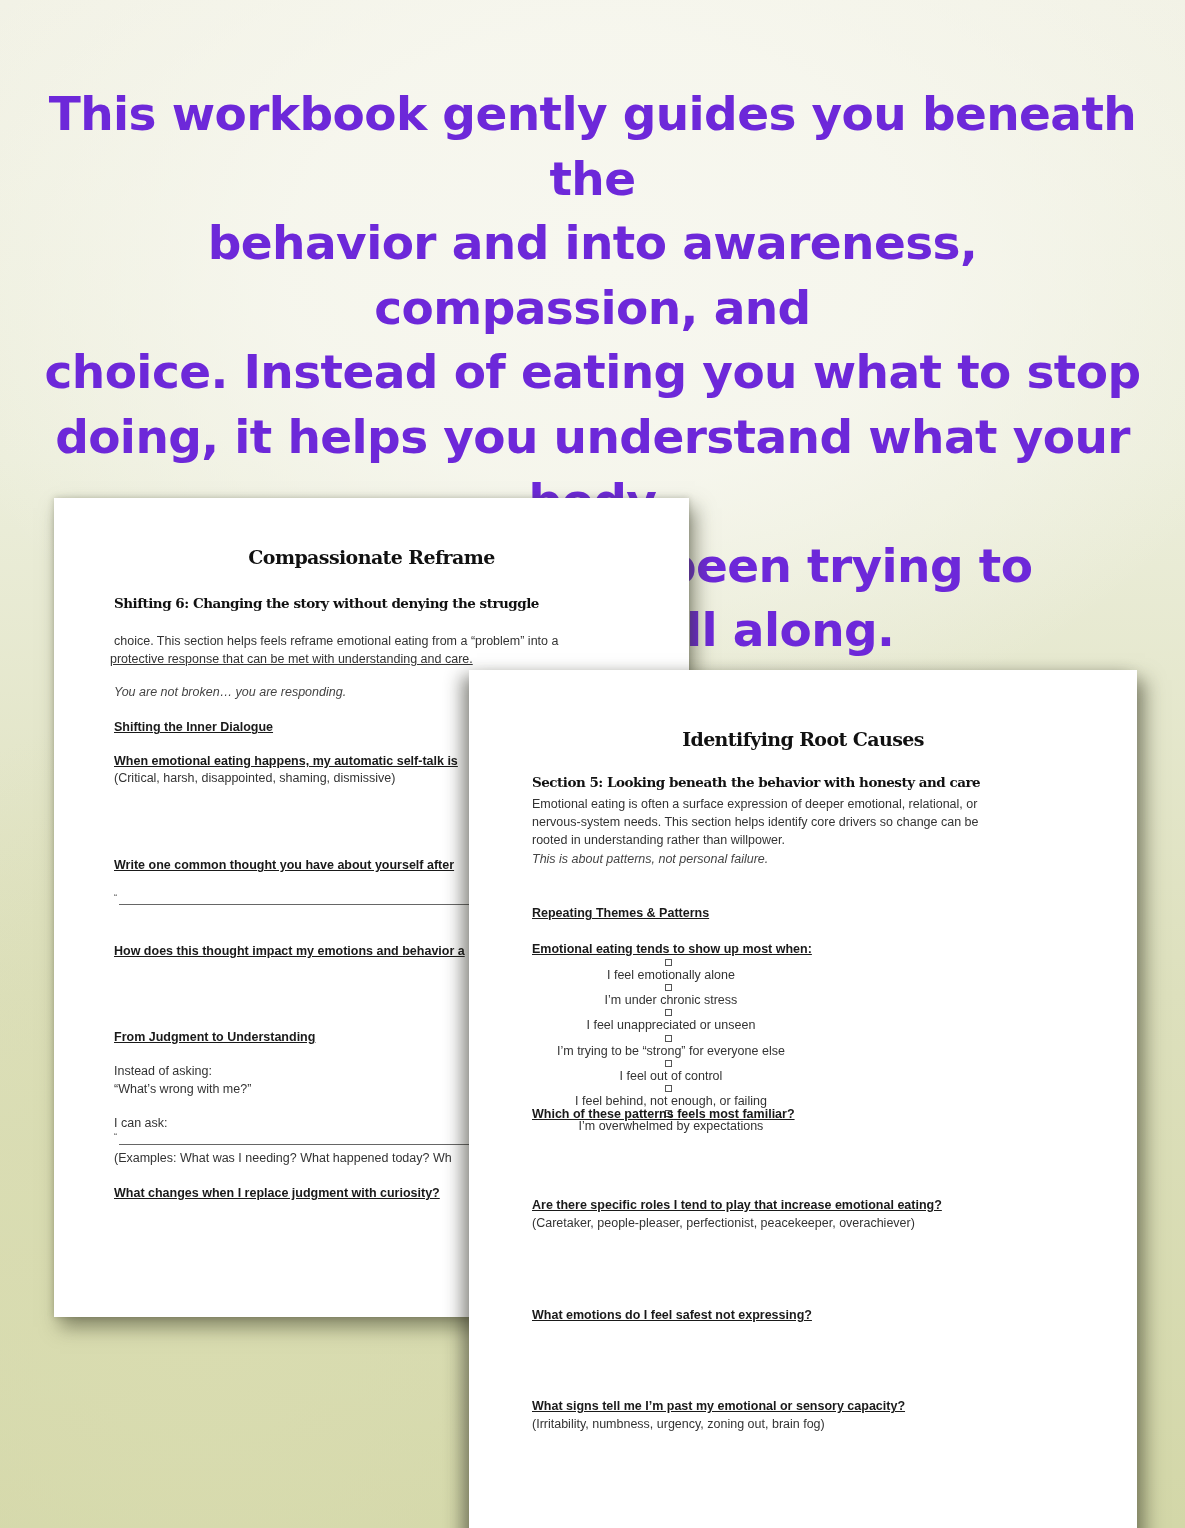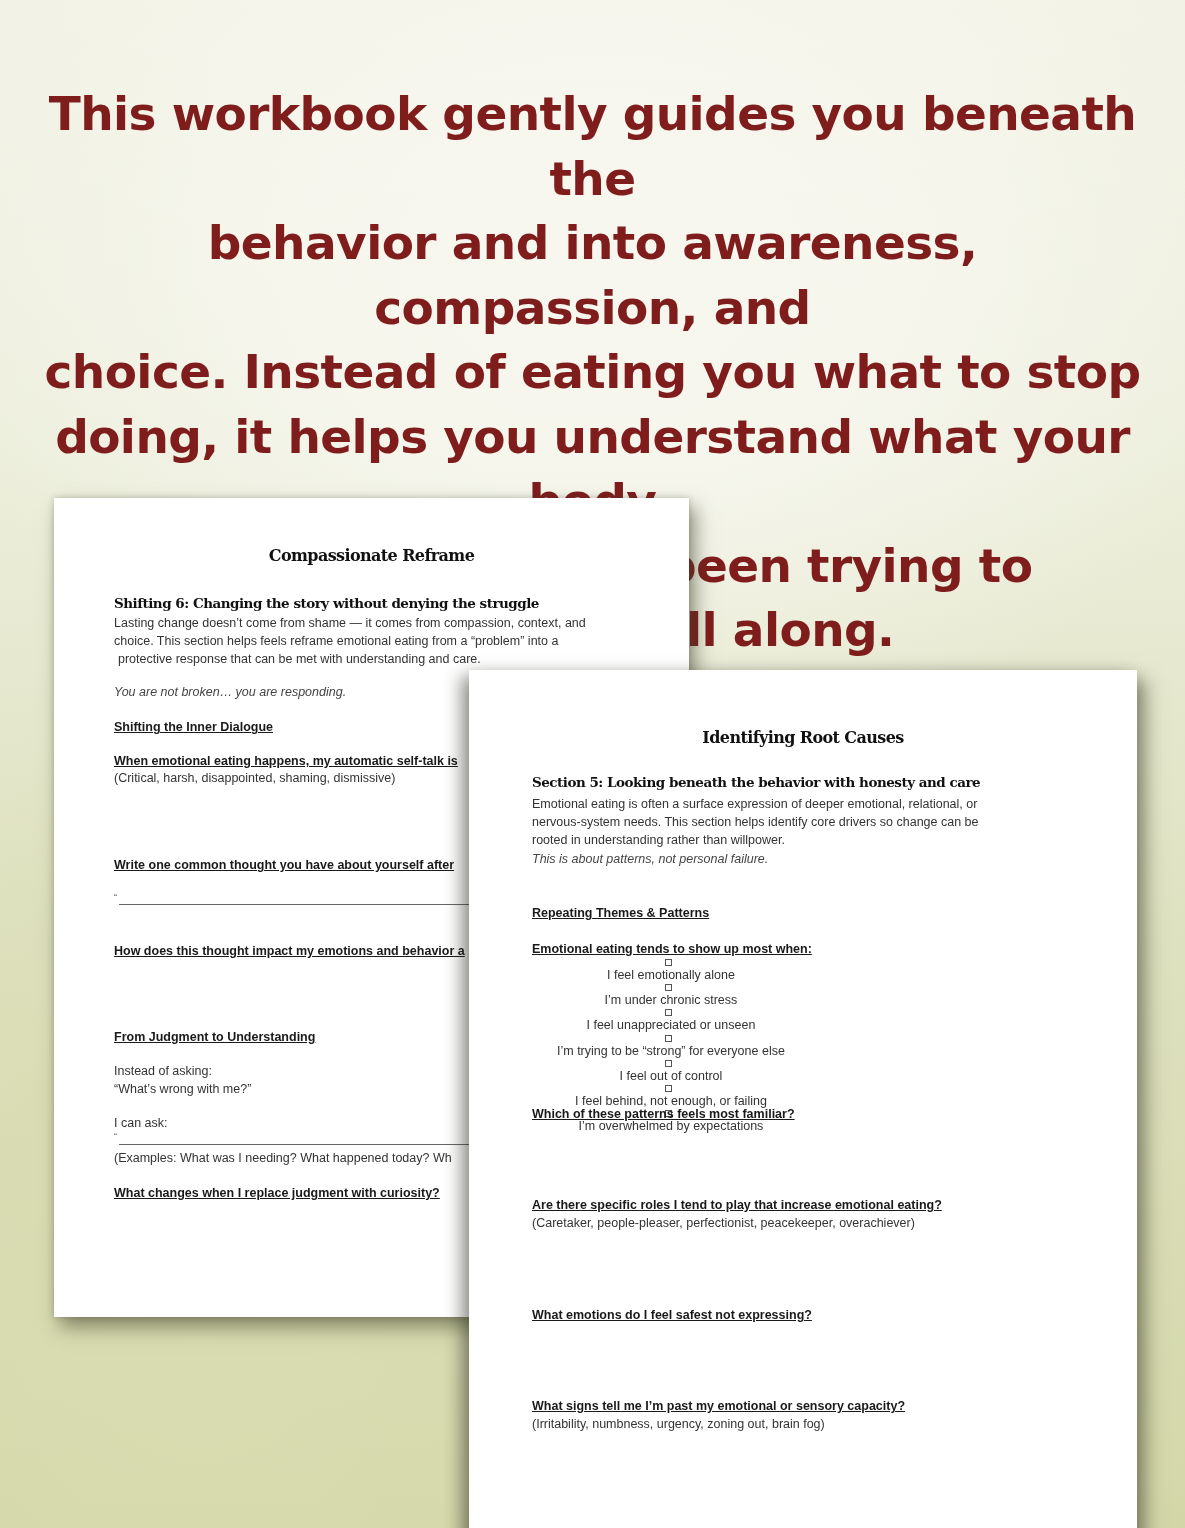--- a/index.html
+++ b/index.html
@@ -7,34 +7,34 @@
     width: 1185px; height: 1528px; overflow: hidden; position: relative;
     background:
       radial-gradient(ellipse 700px 500px at 600px 260px, #f7f7ef 0%, rgba(247,247,239,0.85) 45%, rgba(247,247,239,0) 100%),
       radial-gradient(ellipse 500px 600px at 200px 1300px, #d9dcb0 0%, rgba(217,220,176,0) 100%),
       linear-gradient(180deg, #f2f2e6 0%, #eceedb 30%, #dde0bd 65%, #d3d7a8 100%);
     font-family: "Liberation Sans", sans-serif;
   }
   .headline {
     position: absolute; left: 40px; top: 82px; width: 1105px;
     text-align: center; font-family: "DejaVu Sans", sans-serif; font-weight: bold;
-    font-size: 47px; line-height: 64.5px; color: #7f1d1d; letter-spacing: -0.6px;
+    font-size: 47px; line-height: 64.5px; color: #6d28d9; letter-spacing: -0.6px;
     margin: 0;
   }
   .page {
     position: absolute; background: #ffffff;
     box-shadow: 6px 10px 18px rgba(60,62,40,0.55), 0 0 6px rgba(60,62,40,0.25);
   }
   .page-back { left: 54px; top: 498px; width: 635px; height: 819px; overflow: hidden; }
   .page-front { left: 469px; top: 670px; width: 668px; height: 880px; overflow: hidden;
     box-shadow: -8px 6px 16px rgba(40,40,30,0.45), 8px 10px 18px rgba(60,62,40,0.55); }
 
   .page-title {
     position: absolute; left: 0; width: 100%; text-align: center;
-    font-family: "DejaVu Serif", serif; font-weight: bold; font-size: 16px;
+    font-family: "DejaVu Serif", serif; font-weight: bold; font-size: 19px;
     color: #111; letter-spacing: -0.6px; margin: 0;
   }
   .section-title {
     position: absolute; font-family: "DejaVu Serif", serif; font-weight: bold;
     font-size: 13.5px; color: #111; letter-spacing: -0.5px; white-space: nowrap; margin: 0;
   }
   .txt {
     position: absolute; font-family: "Liberation Sans", sans-serif; font-size: 12.5px;
     line-height: 18px; color: #333; white-space: nowrap; margin: 0;
   }
@@ -62,23 +62,22 @@
   <span>behavior and into awareness, compassion, and</span><br>
   <span>choice. Instead of eating you what to stop</span><br>
   <span>doing, it helps you understand what your body</span><br>
   <span>and emotions have been trying to</span><br>
   <span>communicate all along.</span>
 </h1>
 
 <div class="page page-back">
   <h2 class="page-title" style="top:48px;">Compassionate Reframe</h2>
   <h3 class="section-title" style="left:60px; top:97px;">Shifting 6: Changing the story without denying the struggle</h3>
-  <p class="txt" style="left:60px; top:116px;">Lasting change doesn’t come from shame — it comes from compassion, context, and</p>
   <p class="txt" style="left:60px; top:134px;">choice. This section helps feels reframe emotional eating from a “problem” into a</p>
-  <p class="txt" style="left:64px; top:152px;">protective response that can be met with understanding and care.</p>
+  <p class="txt" style="left:56px; top:152px;text-decoration:underline;">protective response that can be met with understanding and care.</p>
   <p class="txt ital" style="left:60px; top:185px;">You are not broken… you are responding.</p>
   <p class="txt bold" style="left:60px; top:220px;">Shifting the Inner Dialogue</p>
   <p class="txt bold" style="left:60px; top:254px;">When emotional eating happens, my automatic self-talk is</p>
   <p class="txt" style="left:60px; top:271px;">(Critical, harsh, disappointed, shaming, dismissive)</p>
   <p class="txt bold" style="left:60px; top:358px;">Write one common thought you have about yourself after</p>
   <span class="quote-mark" style="left:60px; top:394px;">“</span>
   <div class="blank-line" style="left:65px; top:406px; width:360px;"></div>
   <p class="txt bold" style="left:60px; top:444px;">How does this thought impact my emotions and behavior a</p>
   <p class="txt bold" style="left:60px; top:530px;">From Judgment to Understanding</p>
   <p class="txt" style="left:60px; top:564px;">Instead of asking:</p>

